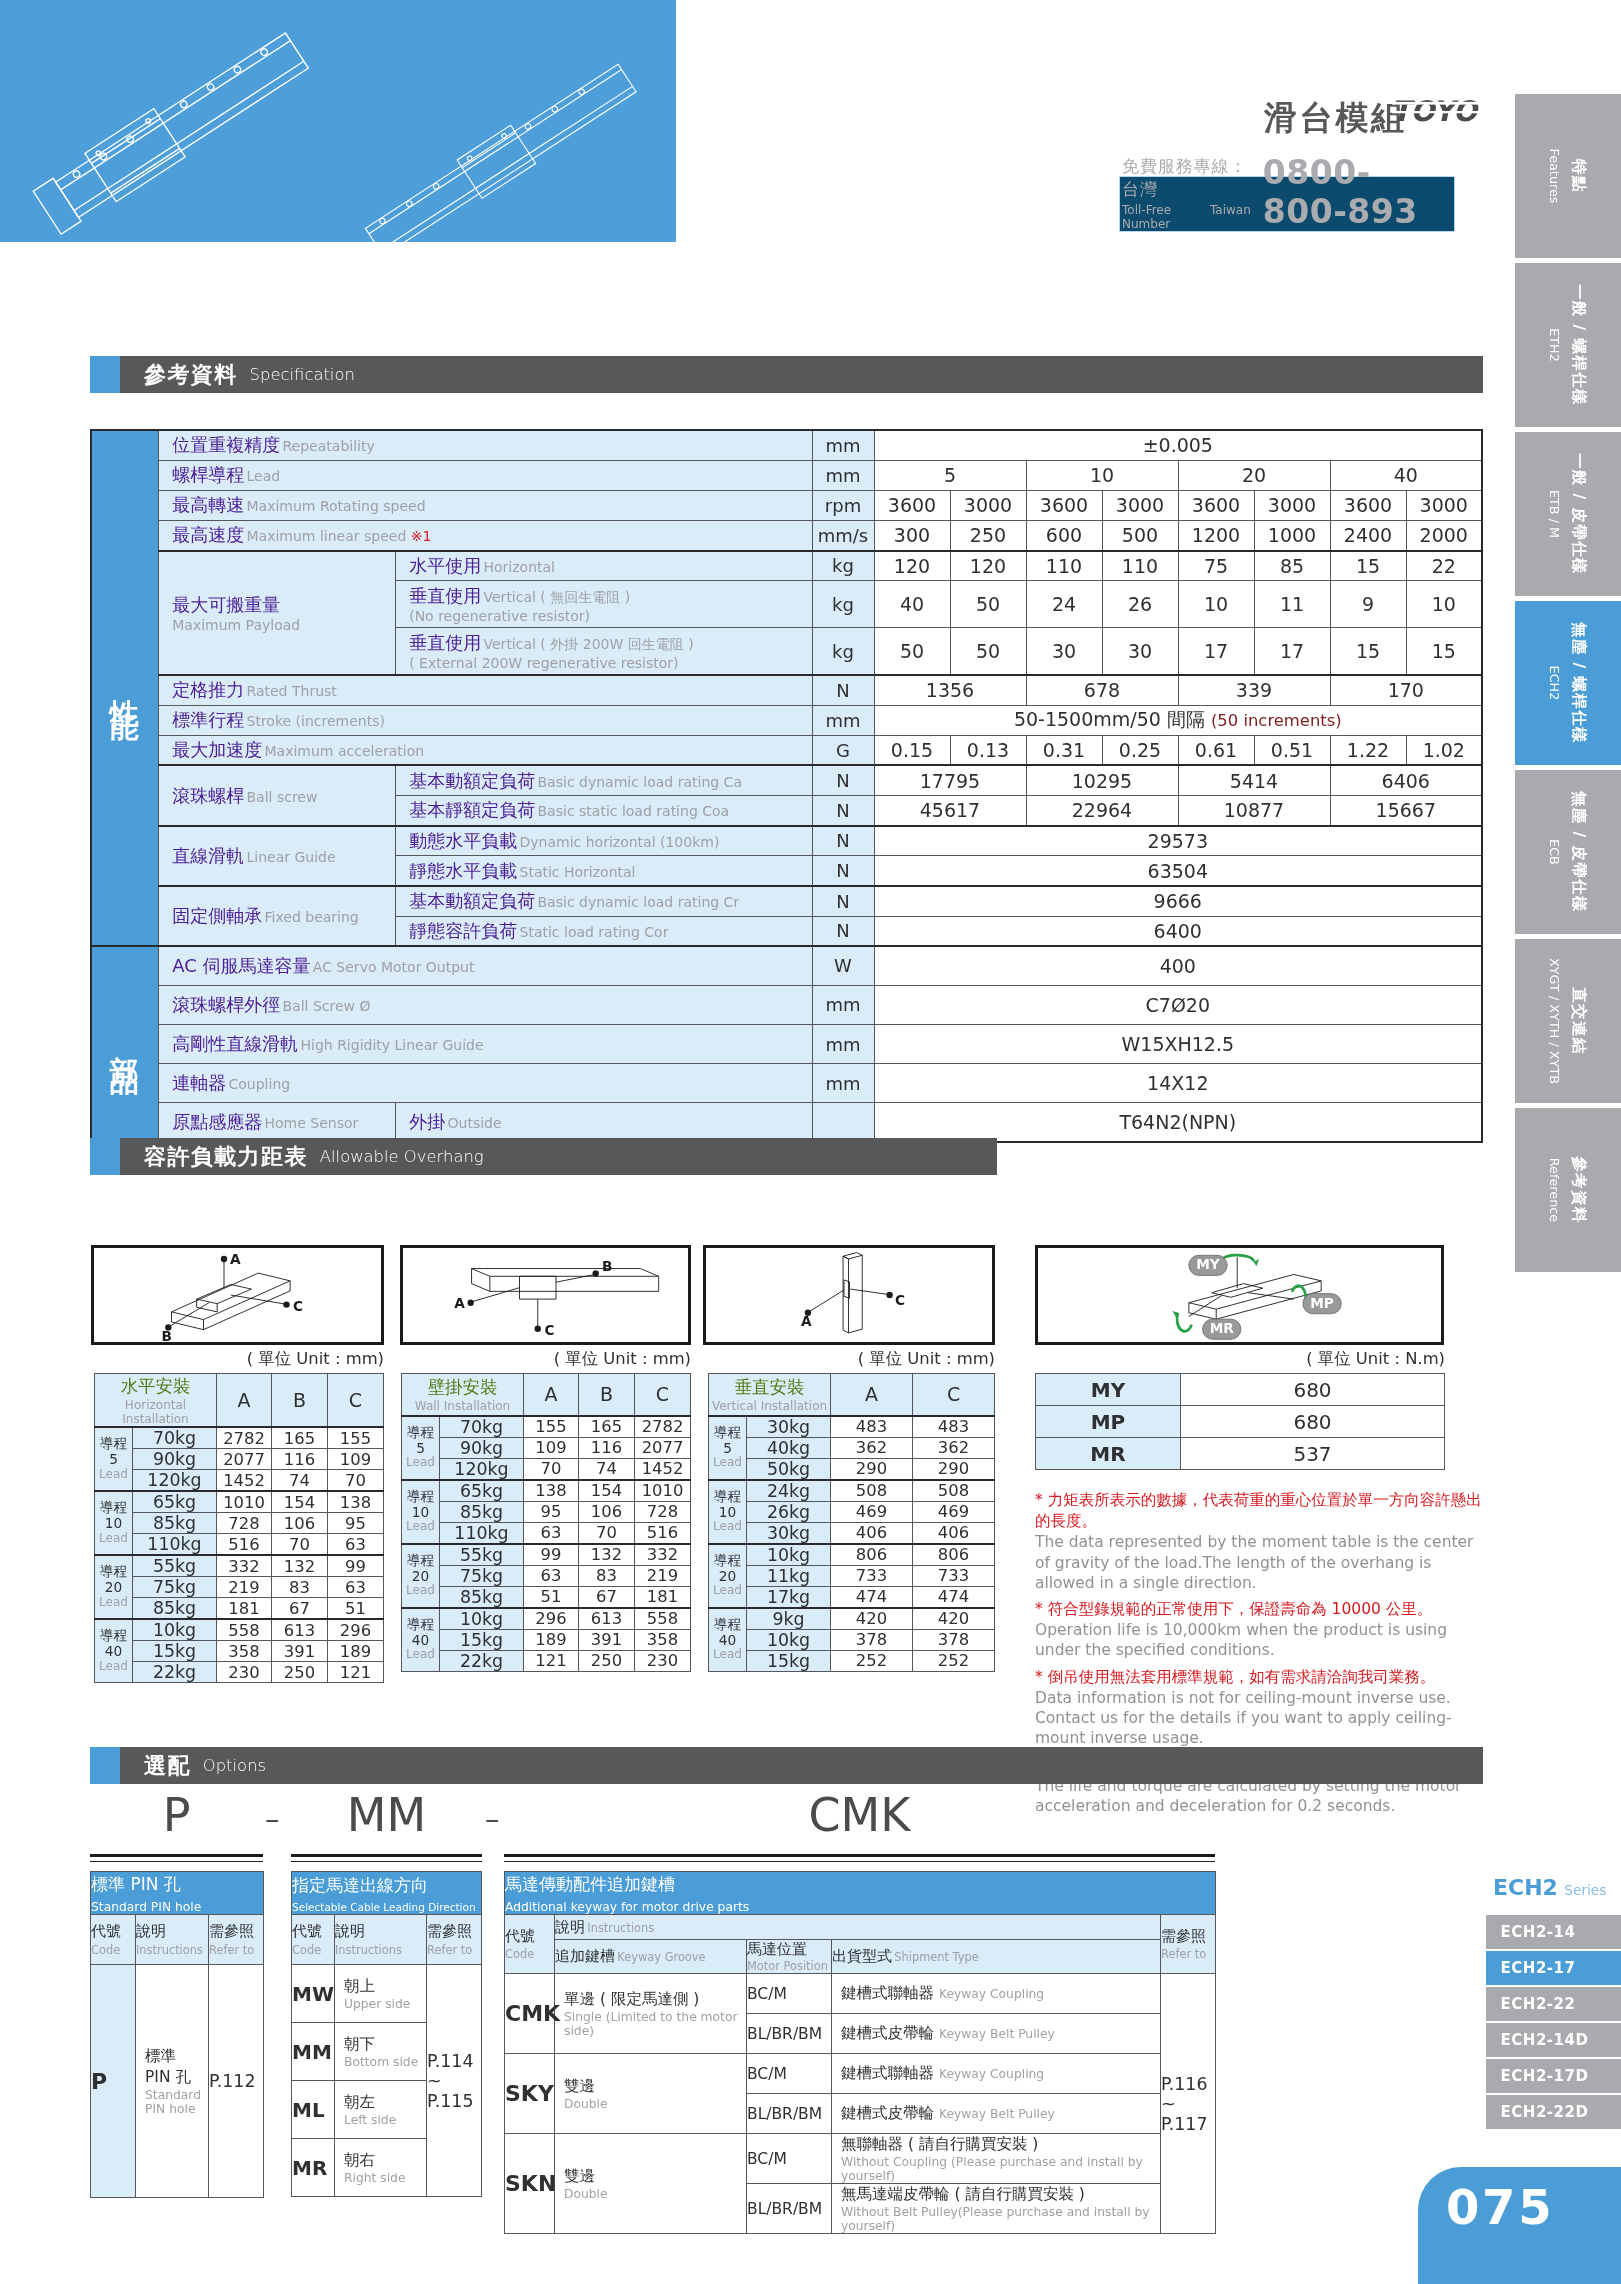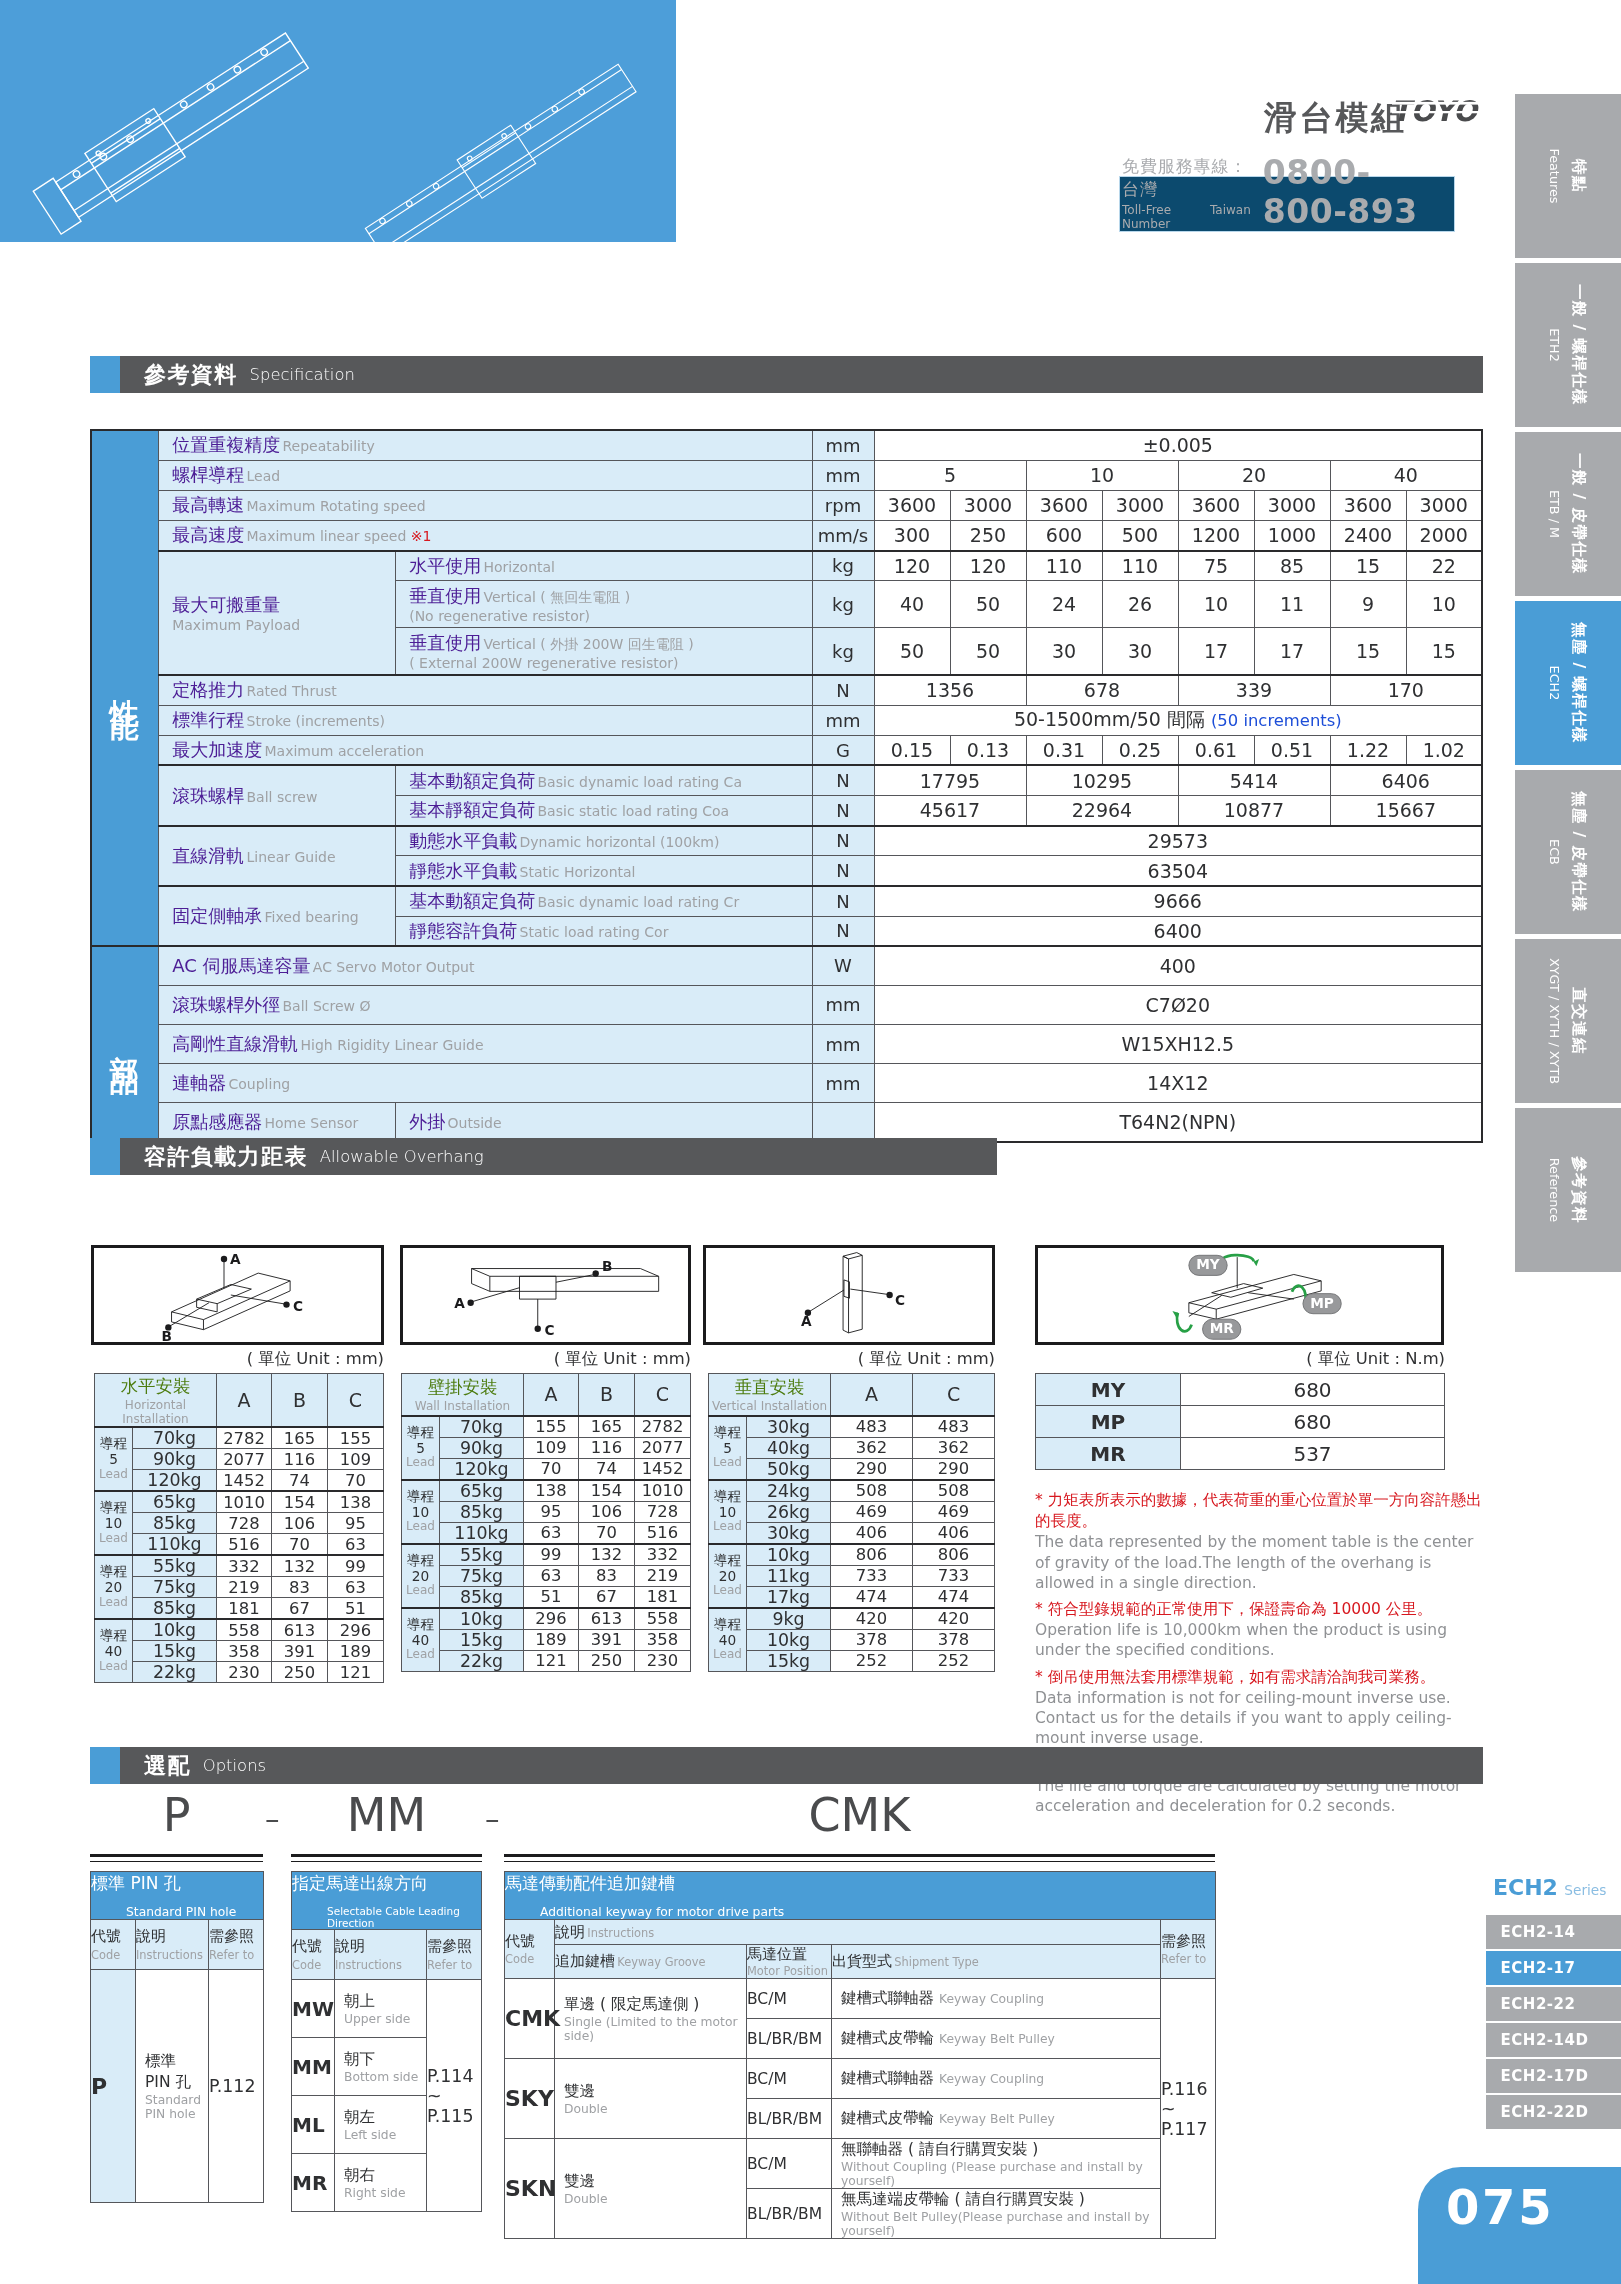--- a/index.html
+++ b/index.html
@@ -43,21 +43,21 @@
 
   
   .spec .band{background:#4a9dd6;color:#fff;text-align:center;vertical-align:middle;}
   .spec .band .vtx{writing-mode:vertical-rl;font-size:29px;font-weight:bold;letter-spacing:12px;margin:auto;}
   .spec .lbl{padding-left:13.7px;text-align:left;vertical-align:middle;}
   .spec .lbl .zh{font-size:18px;color:#4c1d95;}
   .spec .lbl .en{font-size:14px;color:#9fa1a4;}
   .spec .lbl .red{color:#d7181f;}
   .spec .unit{text-align:center;font-size:18px;vertical-align:middle;}
   .spec .val{text-align:center;font-size:19px;vertical-align:middle;}
-  .spec .val .g{color:#1d4ed8;font-size:16.4px;}
+  .spec .val .g{color:#7f1d1d;font-size:16.4px;}
 
   
   .footnote{left:90px;top:1150px;width:1517px;white-space:nowrap;font-size:12.3px;}
   .footnote .red{color:#d7181f;}
   .footnote .g{color:#8f9194;}
 
   
   .dbox{border:3.2px solid #1b1b1d;background:#fff;box-sizing:border-box;}
   .unitlab{font-size:16.4px;color:#2f3032;text-align:right;}
 
@@ -82,21 +82,21 @@
 
   
   .bigcode{font-size:46px;color:#4a4b4d;}
   .dash{font-size:29px;color:#4a4b4d;}
   .uline1{background:#1b1b1d;height:3.2px;}
   .uline2{background:#1b1b1d;height:0.9px;}
   .opt{border:1.8px solid #2a2a2c;}
   .opt th,.opt td{border:0.9px solid #55565a;vertical-align:middle;text-align:left;padding:0;}
   .opt .bh{background:#4a9dd6;color:#fff;font-weight:normal;}
   .opt .bh .zh{font-size:17px;}
-  .opt .bh .en{font-size:12.3px;margin-top:10px;padding-left:35px;}
+  .opt .bh .en{font-size:12.3px;margin-top:4px;}
   .opt .ch{background:#d9ecf8;font-weight:normal;}
   .opt .ch .zh{font-size:15px;color:#2f3032;}
   .opt .ch .en{font-size:11.4px;color:#9fa1a4;margin-top:1.8px;}
   .opt .code{background:#d9ecf8;font-size:22px;font-weight:bold;}
   .opt .ins{text-align:left;padding-left:9px;}
   .opt .ins .zh{font-size:15.5px;color:#2f3032;}
   .opt .ins .en{font-size:12.3px;color:#9fa1a4;}
   .opt .ref{font-size:17.4px;}
   .opt .pos{font-size:15.5px;}
 

